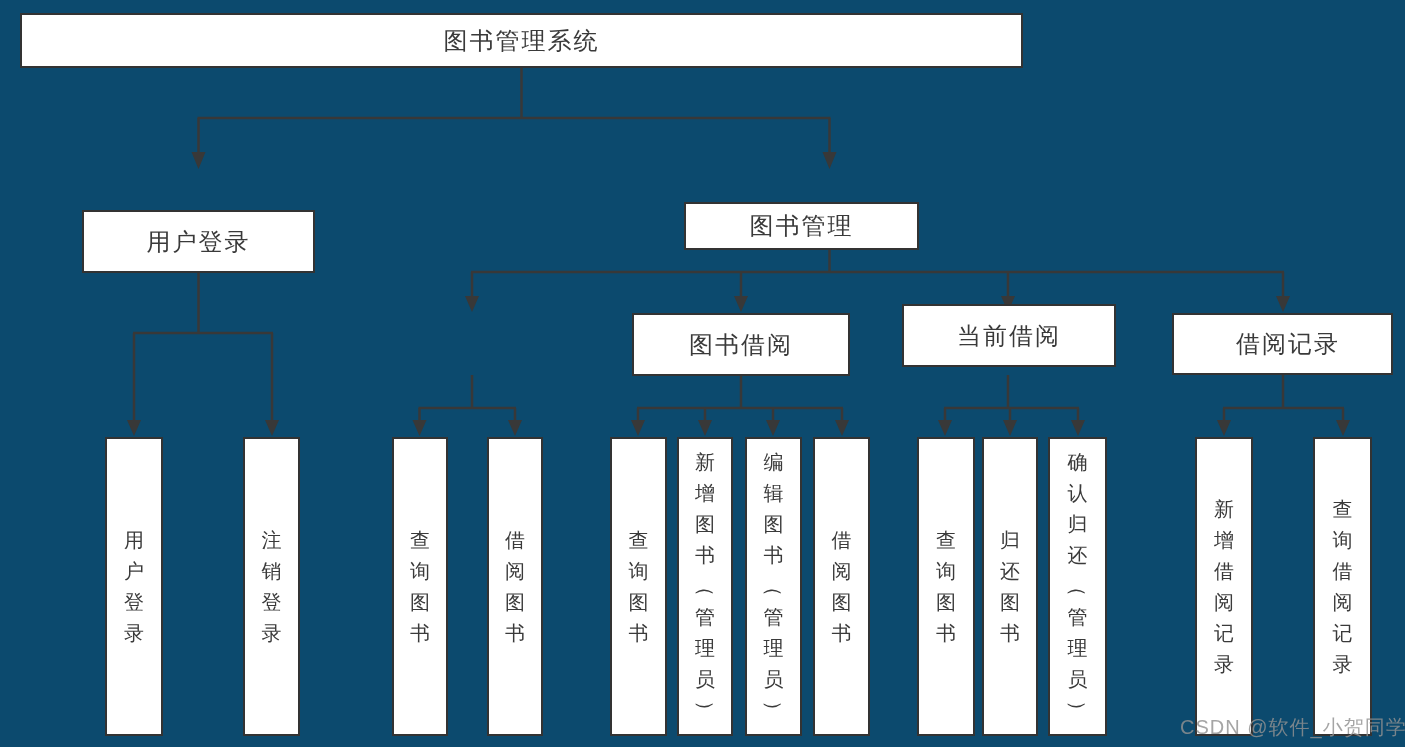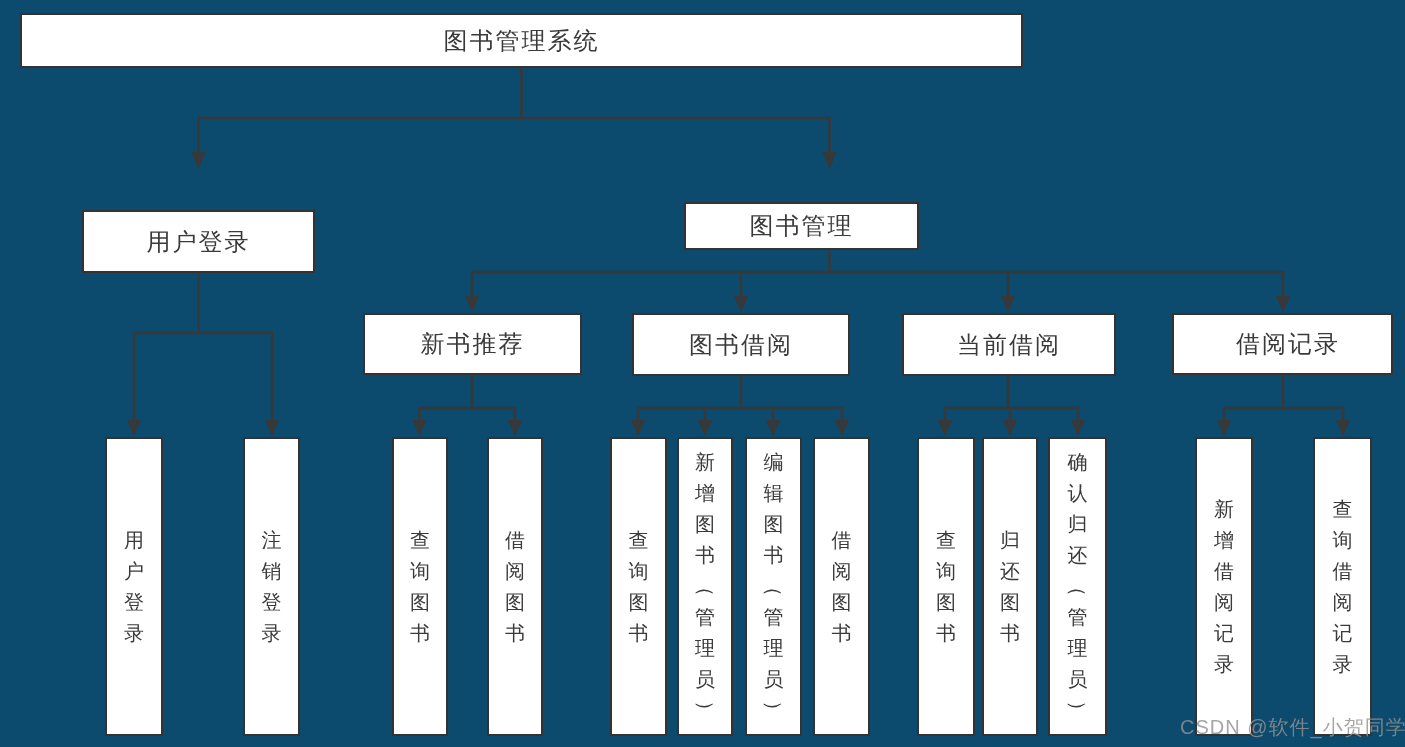--- a/index.html
+++ b/index.html
@@ -15,21 +15,21 @@
   .hbox{font-size:24px;letter-spacing:2px;}
   .leaf{top:437px;height:299px;flex-direction:column;font-size:20px;}
   .vc{display:block;height:31px;line-height:31px;text-align:center;width:100%;}
   .vp{transform:rotate(90deg);}
   
   .n-root   {left:20px;  top:13px;  width:1003px;height:55px;}
   .n-login  {left:82px;  top:170px; width:233px; height:63px;margin-top:40px;}
   .n-mgmt   {left:684px; top:170px; width:235px; height:48px;margin-top:32px;}
   .n-newbook{left:363px; top:313px; width:219px; height:62px;}
   .n-borrow {left:632px; top:313px; width:218px; height:63px;justify-content:center;}
-  .n-current{left:902px; top:313px; width:214px; height:63px;}
+  .n-current{left:902px; top:304px; width:214px; height:63px;}
   .n-records{left:1172px;top:313px; width:221px; height:62px;padding-left:11px;}
   
   .n-l1 {left:105px; width:58px;}
   .n-l2 {left:243px; width:57px;}
   .n-l3 {left:392px; width:56px;}
   .n-l4 {left:487px; width:56px;}
   .n-l5 {left:610px; width:57px;}
   .n-l6 {left:677px; width:56px;}
   .n-l7 {left:745px; width:57px;}
   .n-l8 {left:813px; width:57px;}
@@ -121,23 +121,20 @@
     <span>图书管理系统</span>
   </div>
 
   <div class="box hbox n-login">
     <span>用户登录</span>
   </div>
   <div class="box hbox n-mgmt">
     <span>图书管理</span>
   </div>
 
-  <div class="box hbox n-newbook">
-    <span>新书推荐</span>
-  </div>
   <div class="box hbox n-borrow">
     <span>图书借阅</span>
   </div>
   <div class="box hbox n-current">
     <span>当前借阅</span>
   </div>
   <div class="box hbox n-records">
     <span>借阅记录</span>
   </div>
 

